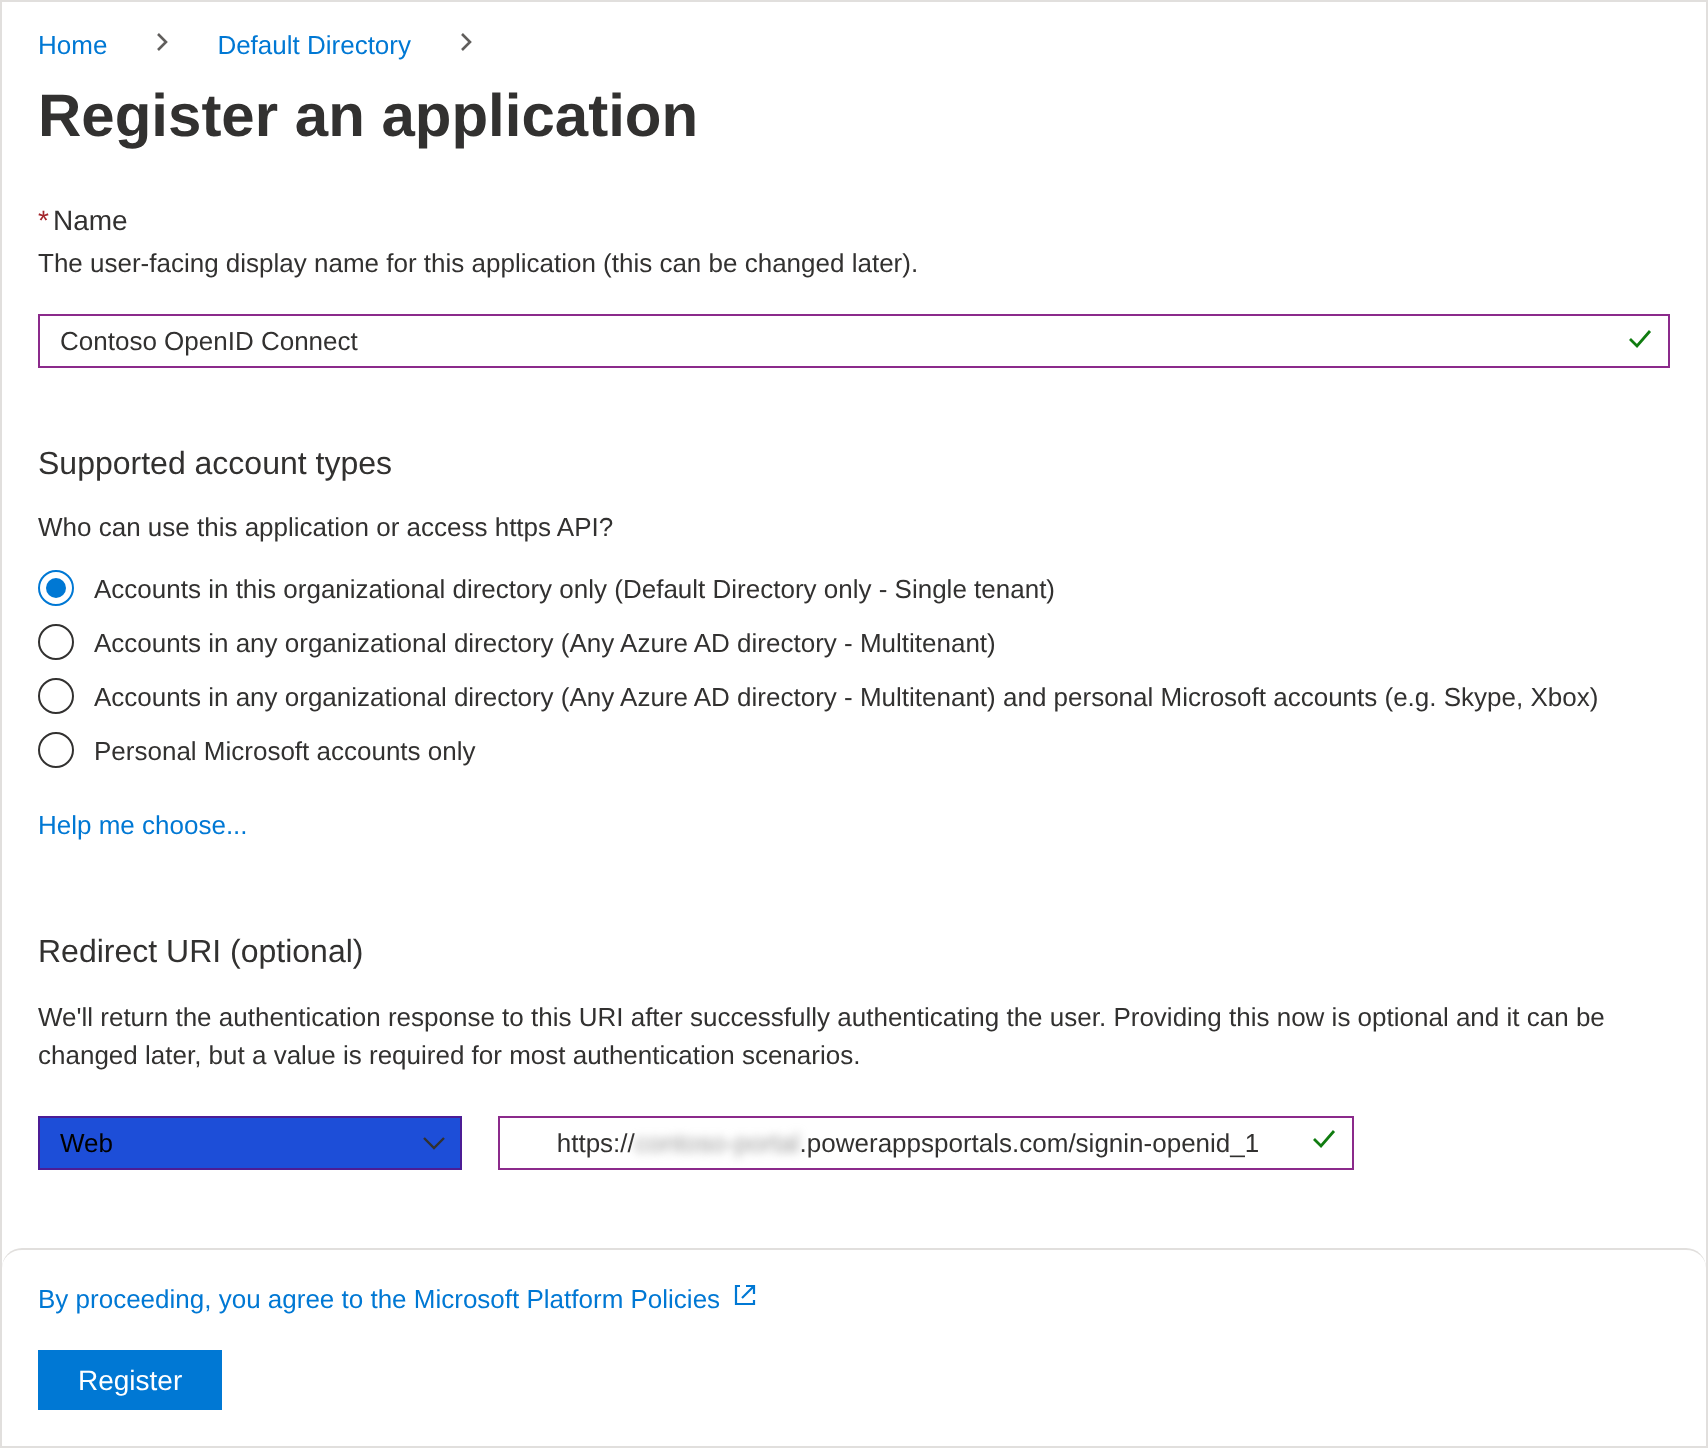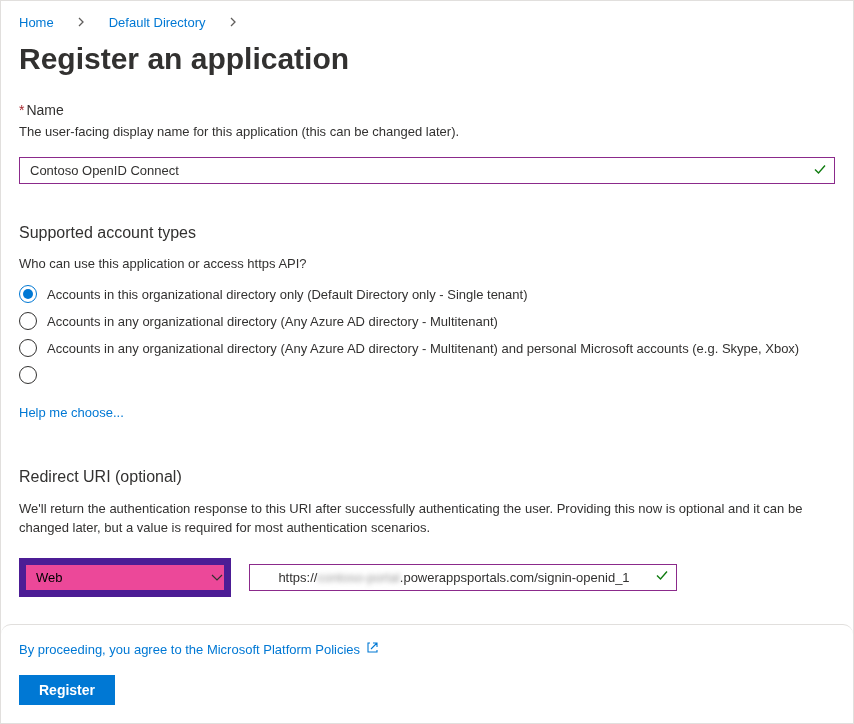--- a/index.html
+++ b/index.html
@@ -144,24 +144,24 @@
     gap: 18px;
     align-items: center;
   }
   .select-wrap {
     position: relative;
     width: 212px;
   }
   .select {
     width: 100%;
     padding: 5px 28px 5px 10px;
-    border: 7px solid #4c1d95;
+    border: 1px solid #4c1d95;
     font-size: 13px;
     font-family: inherit;
-    background: #ec4899;
+    background: #1d4ed8;
     appearance: none;
     cursor: pointer;
   }
   .select-chev {
     position: absolute;
     right: 8px;
     top: 50%;
     transform: translateY(-50%);
     pointer-events: none;
     color: #323130;
@@ -195,21 +195,21 @@
     gap: 6px;
     margin-bottom: 18px;
   }
   .ext-icon { color: #0078d4; }
   .register-btn {
     background: #0078d4;
     color: #fff;
     border: none;
     padding: 7px 20px;
     font-size: 14px;
-    font-weight: 700;
+    font-weight: 400;
     font-family: inherit;
     cursor: pointer;
   }
 </style>
 </head>
 <body>
 
 <div class="outer">
   <div class="main">
 
@@ -256,20 +256,21 @@
       <div class="radio-row">
         <div class="radio-outer"></div>
         <span class="radio-label">Accounts in any organizational directory (Any Azure AD directory - Multitenant)</span>
       </div>
       <div class="radio-row">
         <div class="radio-outer"></div>
         <span class="radio-label">Accounts in any organizational directory (Any Azure AD directory - Multitenant) and personal Microsoft accounts (e.g. Skype, Xbox)</span>
       </div>
       <div class="radio-row">
         <div class="radio-outer"></div>
+        <span class="radio-label">Personal Microsoft accounts only</span>
       </div>
     </div>
 
     <a class="link help-link">Help me choose...</a>
 
     <div class="section-heading">Redirect URI (optional)</div>
     <div class="redirect-desc">We'll return the authentication response to this URI after successfully authenticating the user. Providing this now is optional and it can be changed later, but a value is required for most authentication scenarios.</div>
 
     <div class="redirect-row">
       <div class="select-wrap">

